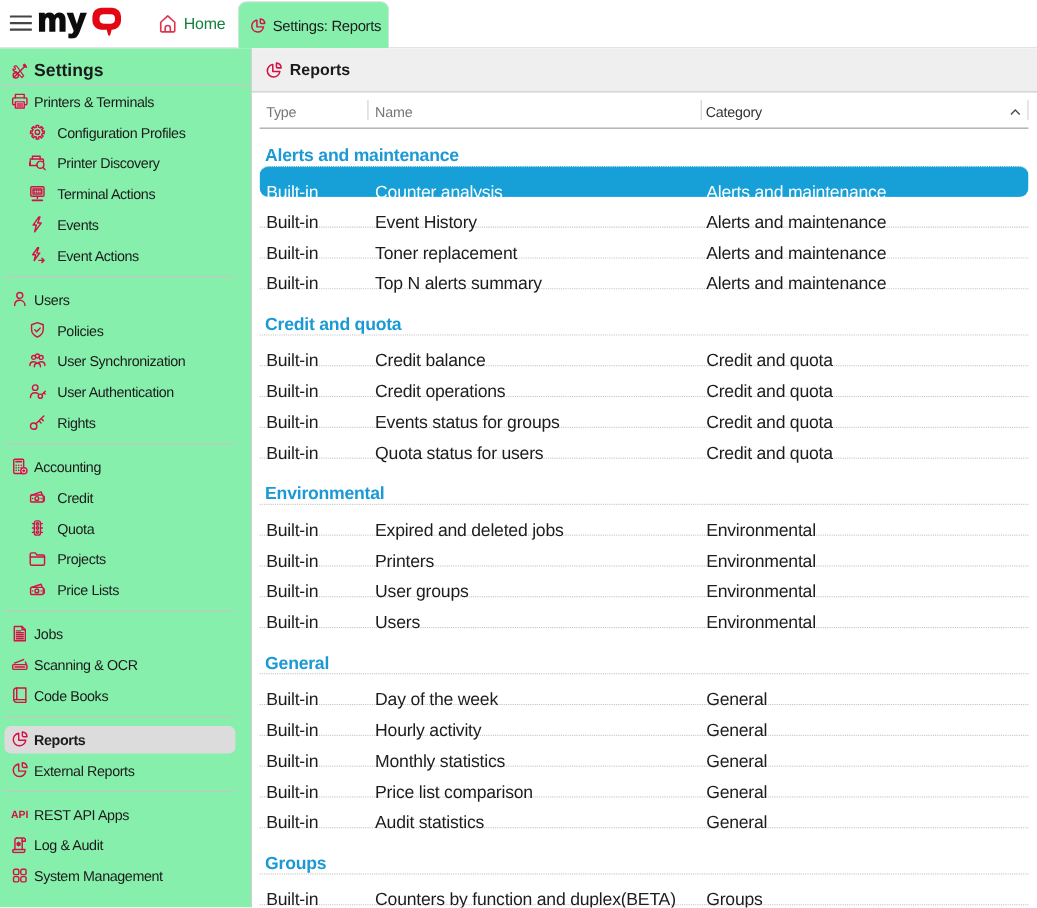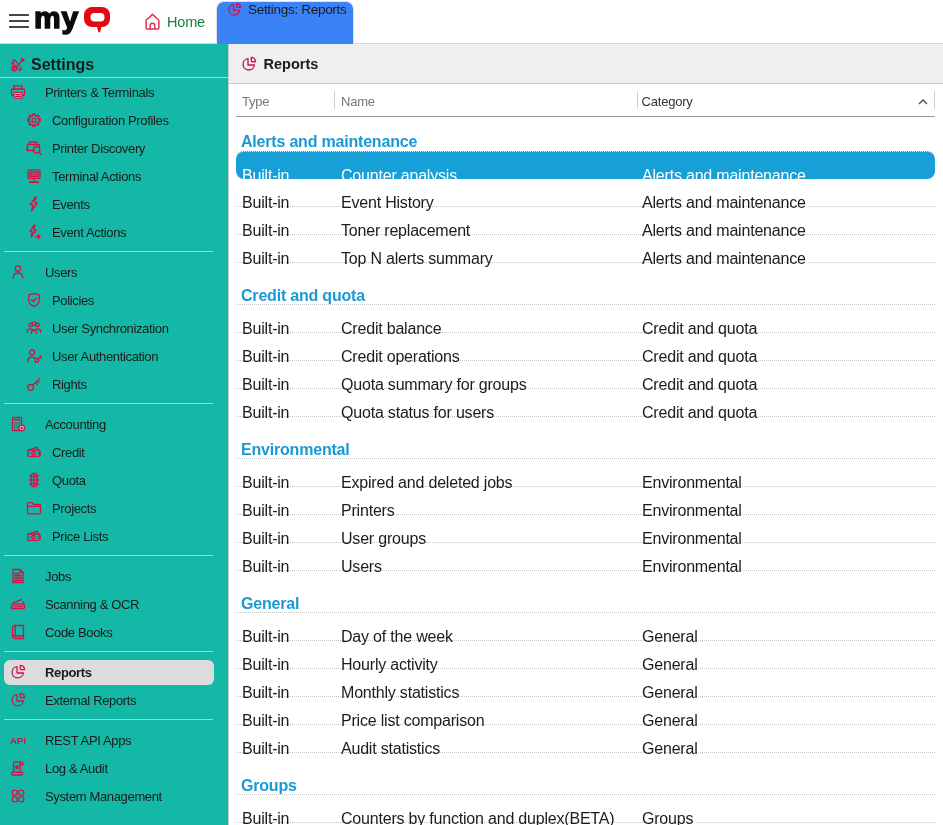--- a/index.html
+++ b/index.html
@@ -8,31 +8,31 @@
 
 
 #topbar { position:absolute; left:0; top:0; width:788px; height:44px; background:#fff; }
 #topline { position:absolute; left:0; top:43px; width:216px; height:1px; background:#d8d8d8; }
 #topline2 { position:absolute; left:353px; top:43px; width:590px; height:1px; background:#d8d8d8; }
 #burger { position:absolute; left:9px; top:14px; width:20px; height:14px; }
 #burger div { height:2.2px; background:#454545; margin-bottom:3.7px; border-radius:0.5px; }
 #logo { position:absolute; left:34px; top:5px; }
 #hometab { position:absolute; left:144px; top:0; height:43px; display:flex; align-items:center; }
 #hometab .txt { color:#15803d; font-size:14.5px; letter-spacing:-0.2px; margin-left:6px; }
-#acttab { position:absolute; left:216px; top:1px; width:138px; height:43px; background:#3b82f6; border:1px solid #e2e2e2; border-bottom:none; border-radius:8px 8px 0 0; display:flex; align-items:flex-start; padding-left:10px; white-space:nowrap; }
+#acttab { position:absolute; left:216px; top:1px; width:138px; height:43px; background:#86efac; border:1px solid #e2e2e2; border-bottom:none; border-radius:8px 8px 0 0; display:flex; align-items:center; padding-left:10px; white-space:nowrap; }
 #acttab .txt { color:#1c1c1c; font-size:13.5px; letter-spacing:-0.3px; margin-left:6px; }
 
 
-#sidebar { position:absolute; left:0; top:44px; width:229px; height:781px; background:#14b8a6; border-right:1px solid #c9c9c9; }
+#sidebar { position:absolute; left:0; top:44px; width:229px; height:781px; background:#86efac; border-right:1px solid #c9c9c9; }
 #sbhead { height:34px; display:flex; align-items:center; padding:8px 0 0 10px; border-bottom:1px solid #c6c6c6; }
 #sbhead .txt { font-size:16px; font-weight:bold; color:#1a1a1a; margin-left:5px; }
 .nav { height:28px; display:flex; align-items:center; }
 .nav .ic { width:16px; height:16px; margin-left:10px; flex:none; }
 .nav.sub .ic { margin-left:26px; }
-.nav .txt { font-size:13px; letter-spacing:-0.35px; color:#1b1b1b; margin-left:19px; white-space:nowrap; }
+.nav .txt { font-size:13px; letter-spacing:-0.35px; color:#1b1b1b; margin-left:5px; white-space:nowrap; }
 .nav.sub .txt { margin-left:10px; }
 .sep { height:12px; position:relative; }
 .sep:after { content:""; position:absolute; left:4px; right:15px; top:5px; height:1px; background:#c5c5c5; }
 .nav.sel { position:relative; }
 .nav.sel:before { content:""; position:absolute; left:4px; right:14px; top:1.5px; bottom:1.5px; background:#dcdcdc; border-radius:6px; }
 .nav.sel .ic, .nav.sel .txt { position:relative; }
 .nav.sel .txt { font-weight:bold; }
 
 
 #main { position:absolute; left:229px; top:44px; width:714px; height:781px; background:#fff; }
@@ -354,21 +354,21 @@
             <span class="c2">Credit balance</span>
             <span class="c3">Credit and quota</span>
           </div>
         <div class="row">
             <span class="c1">Built-in</span>
             <span class="c2">Credit operations</span>
             <span class="c3">Credit and quota</span>
           </div>
         <div class="row">
             <span class="c1">Built-in</span>
-            <span class="c2">Quota summary for groups</span>
+            <span class="c2">Events status for groups</span>
             <span class="c3">Credit and quota</span>
           </div>
         <div class="row">
             <span class="c1">Built-in</span>
             <span class="c2">Quota status for users</span>
             <span class="c3">Credit and quota</span>
           </div>
       </div>
       <div class="gap16"></div>
       <div class="grp">

